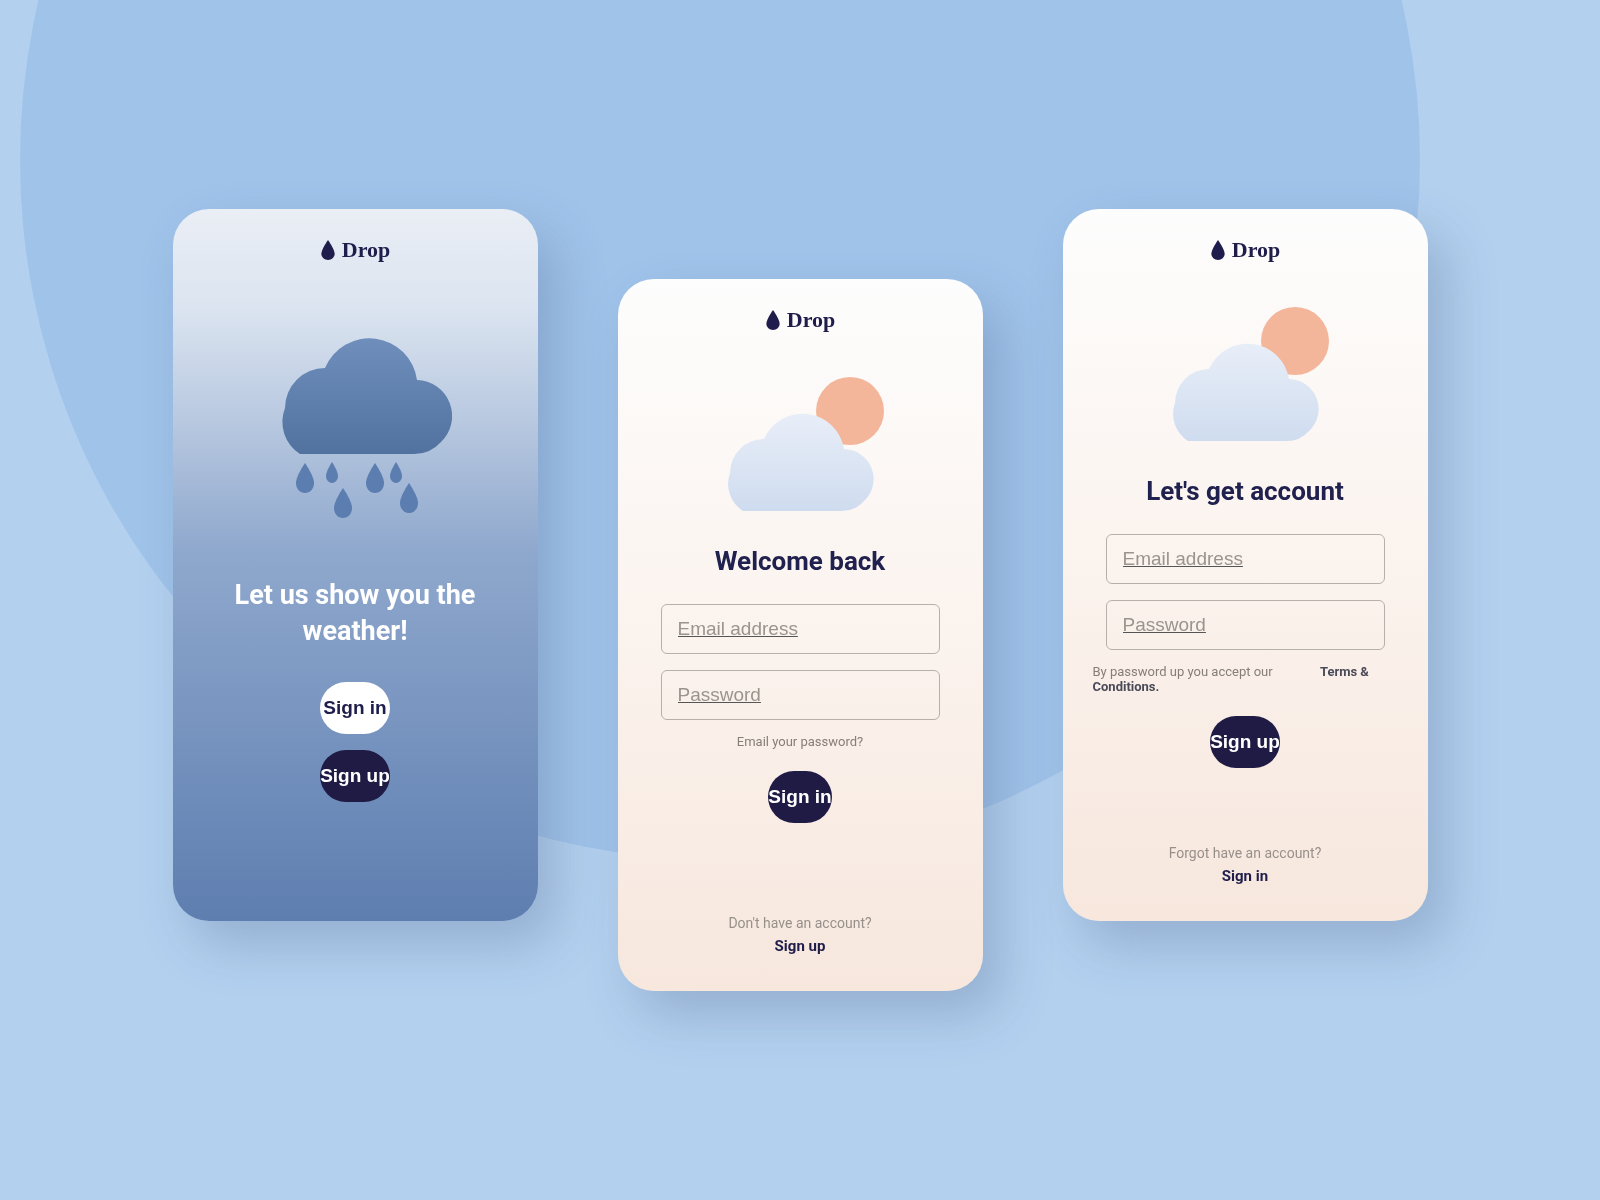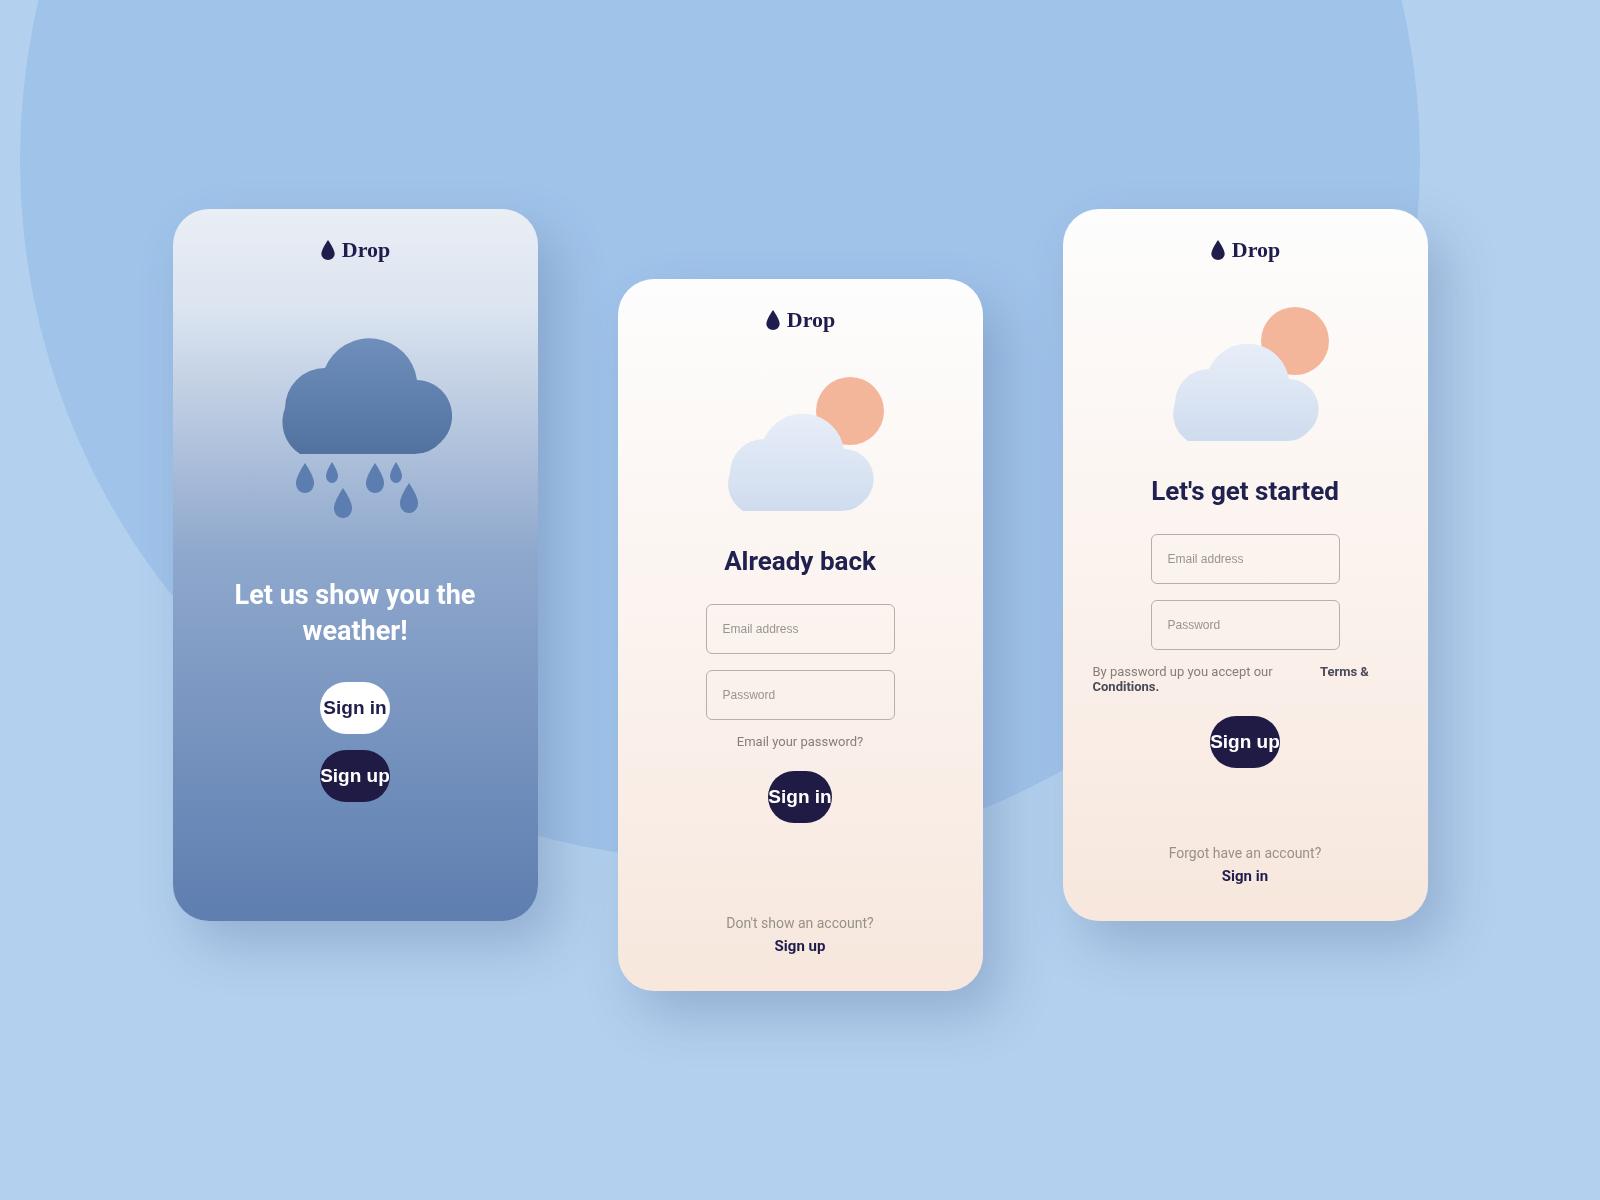--- a/index.html
+++ b/index.html
@@ -88,21 +88,21 @@
     .btn-dark  { background:#1f1b45; color:#fff; }
 
     .illus-sun { display:flex; justify-content:center; margin-top: 30px; }
     .card-title {
       color:#20214e; font-size: 26px; font-weight:700; text-align:center;
       margin-top: 28px;
     }
     .form { padding: 0 30px; margin-top: 28px; display:flex; flex-direction:column; gap:16px;}
     .input {
       width:100%; height: 50px; border:1px solid #b7b0aa; border-radius:6px;
-      background: transparent; padding: 12px 16px; font-size:12px; color:#555;
+      background: transparent; padding: 12px 16px; font-size:19px; color:#555;text-decoration:underline;
     }
     .input::placeholder { color:#9a948f; }
     .helper-link { color:#867e78; font-size:13px; padding: 0 30px; margin-top:14px;}
     .terms { color:#867e78; font-size:13px; padding:0 30px; margin-top:14px; }
     .terms b { color:#4a4a58; font-weight:700;margin-left:44px;}
     .primary-wrap { padding: 0 30px; margin-top: 22px;}
     .alt-cta { text-align:center; margin-top:auto; padding-bottom:36px;}
     .alt-cta .q { color:#97908a; font-size:14px; }
     .alt-cta .a { color:#1f1d4b; font-size:15px; font-weight:700; margin-top:6px; cursor:pointer;}
   </style>
@@ -163,33 +163,33 @@
         <defs>
             <linearGradient id="lc1" x1="0" y1="0" x2="0" y2="1">
               <stop offset="0" stop-color="#e8eef8"></stop>
               <stop offset="1" stop-color="#cfdcef"></stop>
             </linearGradient>
           </defs>
         <path d="M35 110 a34 34 0 0 1 34 -34 a42 42 0 0 1 80 10 a30 30 0 0 1 20 52 a30 30 0 0 1 -24 10 H48 a32 32 0 0 1 -13 -38 Z" fill="url(#lc1)"></path>
       </svg>
     </div>
 
-    <div class="card-title">Already back</div>
+    <div class="card-title">Welcome back</div>
 
     <div class="form">
       <input class="input" placeholder="Email address" style="">
       <input class="input" type="password" placeholder="Password" style="">
     </div>
     <div class="helper-link">Email your password?</div>
     <div class="primary-wrap">
       <button class="btn btn-dark">Sign in</button>
     </div>
 
     <div class="alt-cta">
-      <div class="q">Don't show an account?</div>
+      <div class="q">Don't have an account?</div>
       <div class="a">Sign up</div>
     </div>
   </div>
 
   <div class="phone phone-light phone-signup">
     <div class="logo">
       <svg class="logo-icon" viewBox="0 0 24 30">
         <path d="M12 0 C12 0 2 14 2 21 a10 9 0 0 0 20 0 C22 14 12 0 12 0 Z" fill="#1f1d4b"></path>
       </svg>
       <span class="logo-text">Drop</span>
@@ -201,21 +201,21 @@
         <defs>
             <linearGradient id="lc2" x1="0" y1="0" x2="0" y2="1">
               <stop offset="0" stop-color="#e8eef8"></stop>
               <stop offset="1" stop-color="#cfdcef"></stop>
             </linearGradient>
           </defs>
         <path d="M35 110 a34 34 0 0 1 34 -34 a42 42 0 0 1 80 10 a30 30 0 0 1 20 52 a30 30 0 0 1 -24 10 H48 a32 32 0 0 1 -13 -38 Z" fill="url(#lc2)"></path>
       </svg>
     </div>
 
-    <div class="card-title">Let's get started</div>
+    <div class="card-title">Let's get account</div>
 
     <div class="form">
       <input class="input" placeholder="Email address" style="">
       <input class="input" type="password" placeholder="Password" style="">
     </div>
     <div class="terms">
       <span>By password up you accept  our </span><b>Terms &amp; Conditions.</b>
     </div>
     <div class="primary-wrap">
       <button class="btn btn-dark">Sign up</button>

